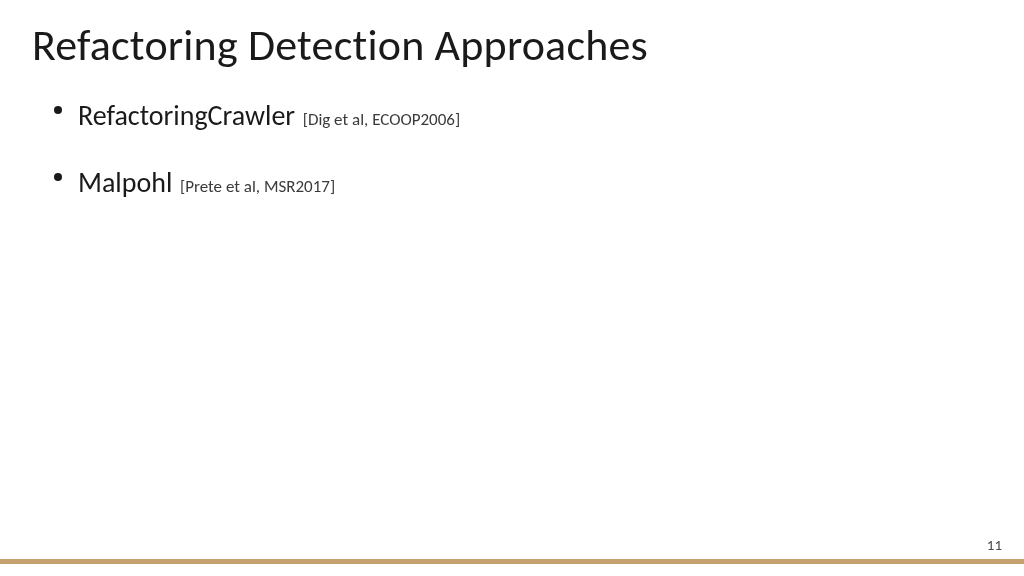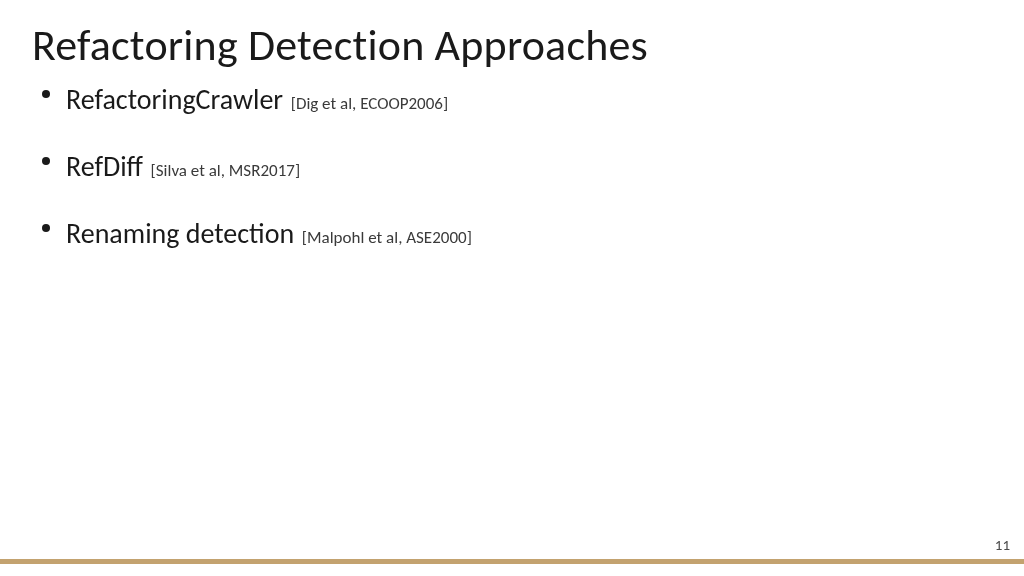--- a/index.html
+++ b/index.html
@@ -13,31 +13,32 @@
   .slide {
     width: 1024px;
     height: 576px;
     position: relative;
     padding: 18px 32px 0 32px;
   }
   .title {
     font-size: 44px;
     font-weight: 400;
     letter-spacing: 0.2px;
-    margin-bottom: 10px;
+    margin-bottom: 26px;
     color: #1a1a1a;
   }
   ul.list {
     list-style: none;
     padding-left: 34px;
   }
   ul.list li {
     position: relative;
     margin-bottom: 32px;
     line-height: 1.25;
+    margin-left: 12px;
   }
   ul.list li::before {
     content: "";
     position: absolute;
     left: -24px;
     top: 0.48em;
     width: 8px;
     height: 8px;
     background: #1a1a1a;
     border-radius: 50%;
@@ -56,40 +57,36 @@
   .footer-rule {
     position: absolute;
     left: 0;
     right: 0;
     bottom: 12px;
     height: 5px;
     background: #c3a26f;
   }
   .page-num {
     position: absolute;
-    right: 14px;
+    right: 22px;
     bottom: 22px;
     font-size: 15px;
     color: #4a4a4a;
   }
 </style>
 </head>
 <body>
 
 <div class="slide">
   <h1 class="title">Refactoring Detection Approaches</h1>
   <ul class="list">
     <li>
       <span class="item-name">RefactoringCrawler</span>
       <span class="item-cite">[Dig et al,  ECOOP2006]</span>
     </li>
     <li>
-      <span class="item-name">RefDiff</span>
-      <span class="item-cite">[Silva et al, MSR2017]</span>
-    </li>
-    <li>
-      <span class="item-name">Renaming detection</span>
-      <span class="item-cite">[Malpohl et al, ASE2000]</span>
+      <span class="item-name">Malpohl</span>
+      <span class="item-cite">[Prete et al, MSR2017]</span>
     </li>
   </ul>
   <div class="page-num">11</div>
   <div class="footer-rule"></div>
 </div>
 
 </body></html>

